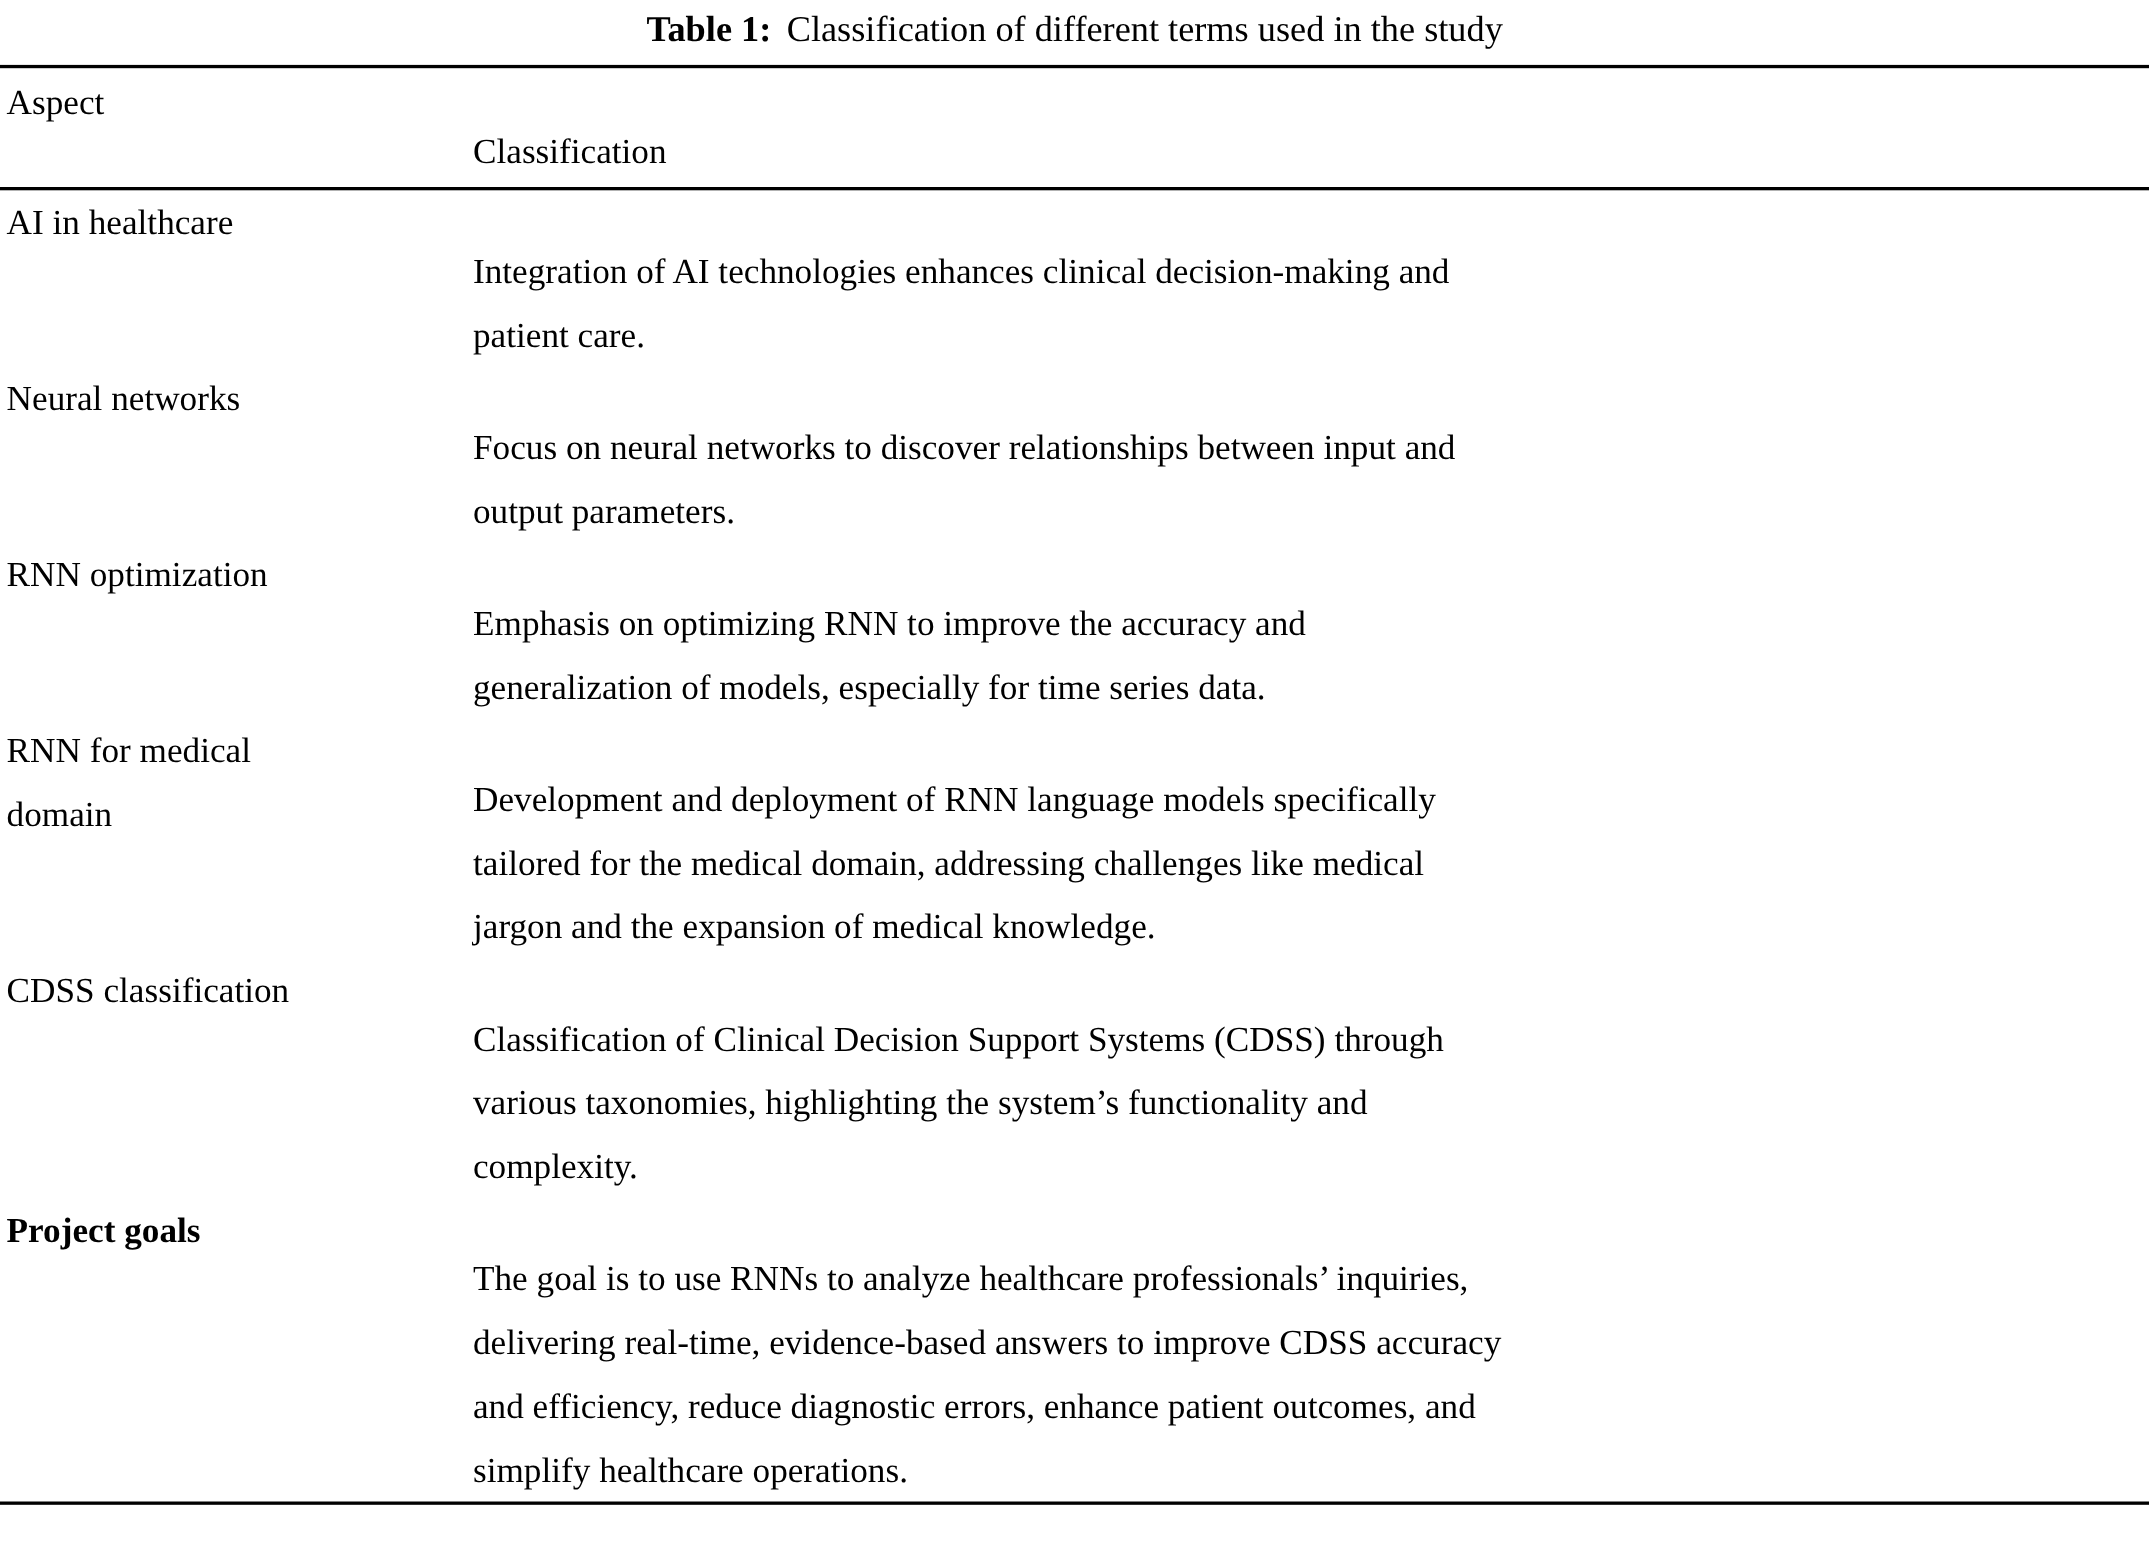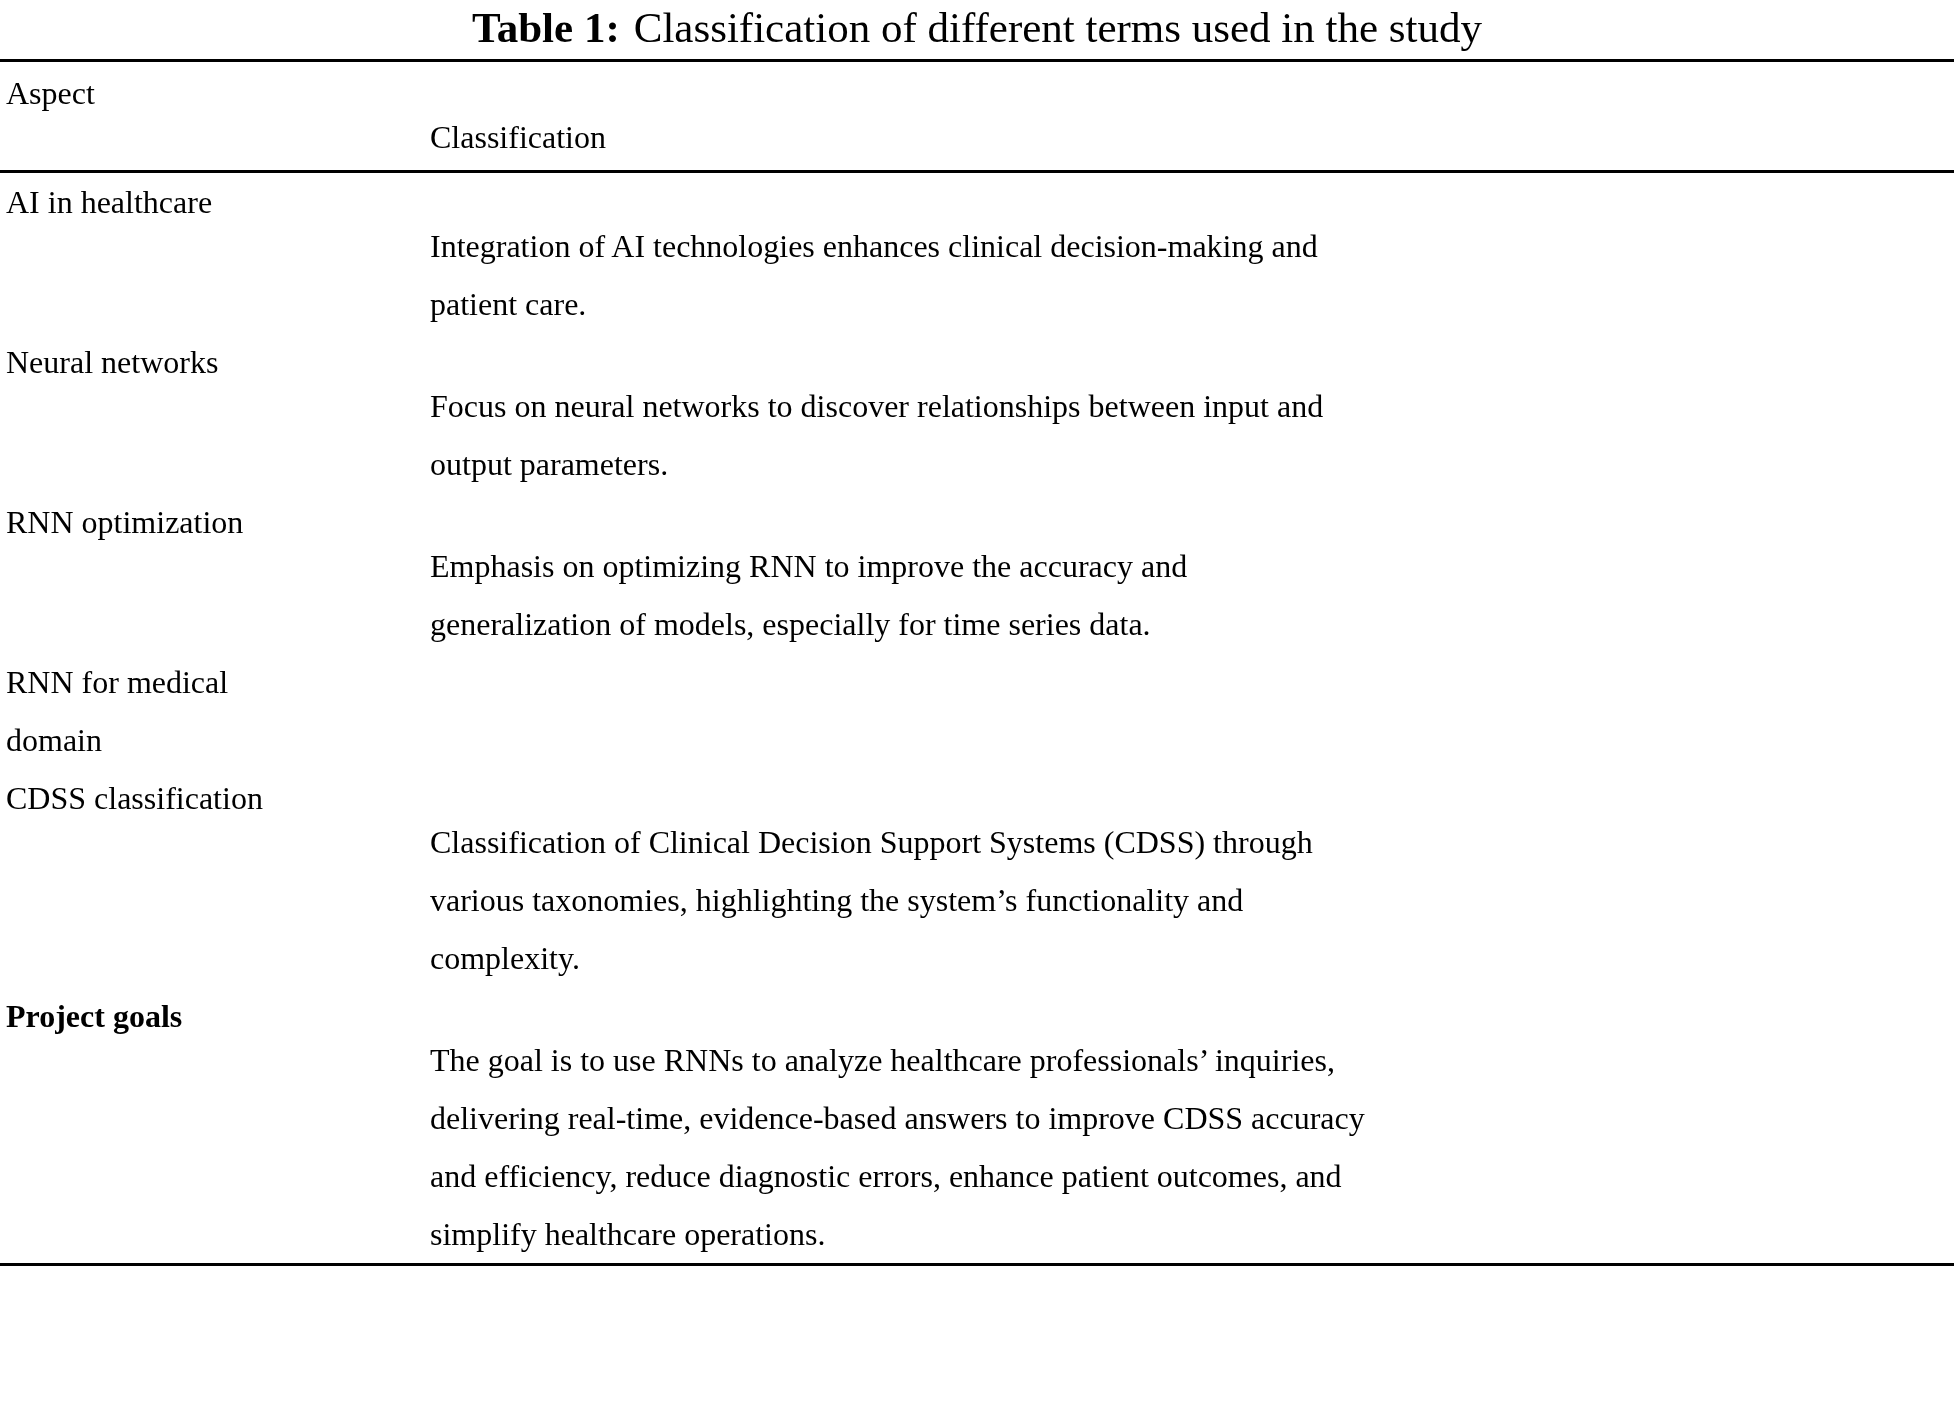--- a/index.html
+++ b/index.html
@@ -13,21 +13,21 @@
     font-family: "Liberation Serif", serif;
     color: #000000;
     box-sizing: border-box;
     overflow: hidden;
   }
   .page {
     width: 1954px;
   }
   .caption {
     text-align: center;
-    font-size: 43px;
+    font-size: 33px;
     line-height: 43px;
     padding: 6px 0 10px 0;
     height: 43px;
     box-sizing: content-box;
   }
   .caption-label {
     font-weight: bold;
     margin-right: 14px;
   }
   .table {
@@ -98,20 +98,23 @@
 
       <div class="trow">
         <div class="cell aspect">RNN optimization</div>
         <div class="cell cls">Emphasis on optimizing RNN to improve the accuracy and
 generalization of models, especially for time series data.</div>
       </div>
 
       <div class="trow">
         <div class="cell aspect">RNN for medical
 domain</div>
+        <div class="cell cls">Development and deployment of RNN language models specifically
+tailored for the medical domain, addressing challenges like medical
+jargon and the expansion of medical knowledge.</div>
       </div>
 
       <div class="trow">
         <div class="cell aspect">CDSS classification</div>
         <div class="cell cls">Classification of Clinical Decision Support Systems (CDSS) through
 various taxonomies, highlighting the system’s functionality and
 complexity.</div>
       </div>
 
 

